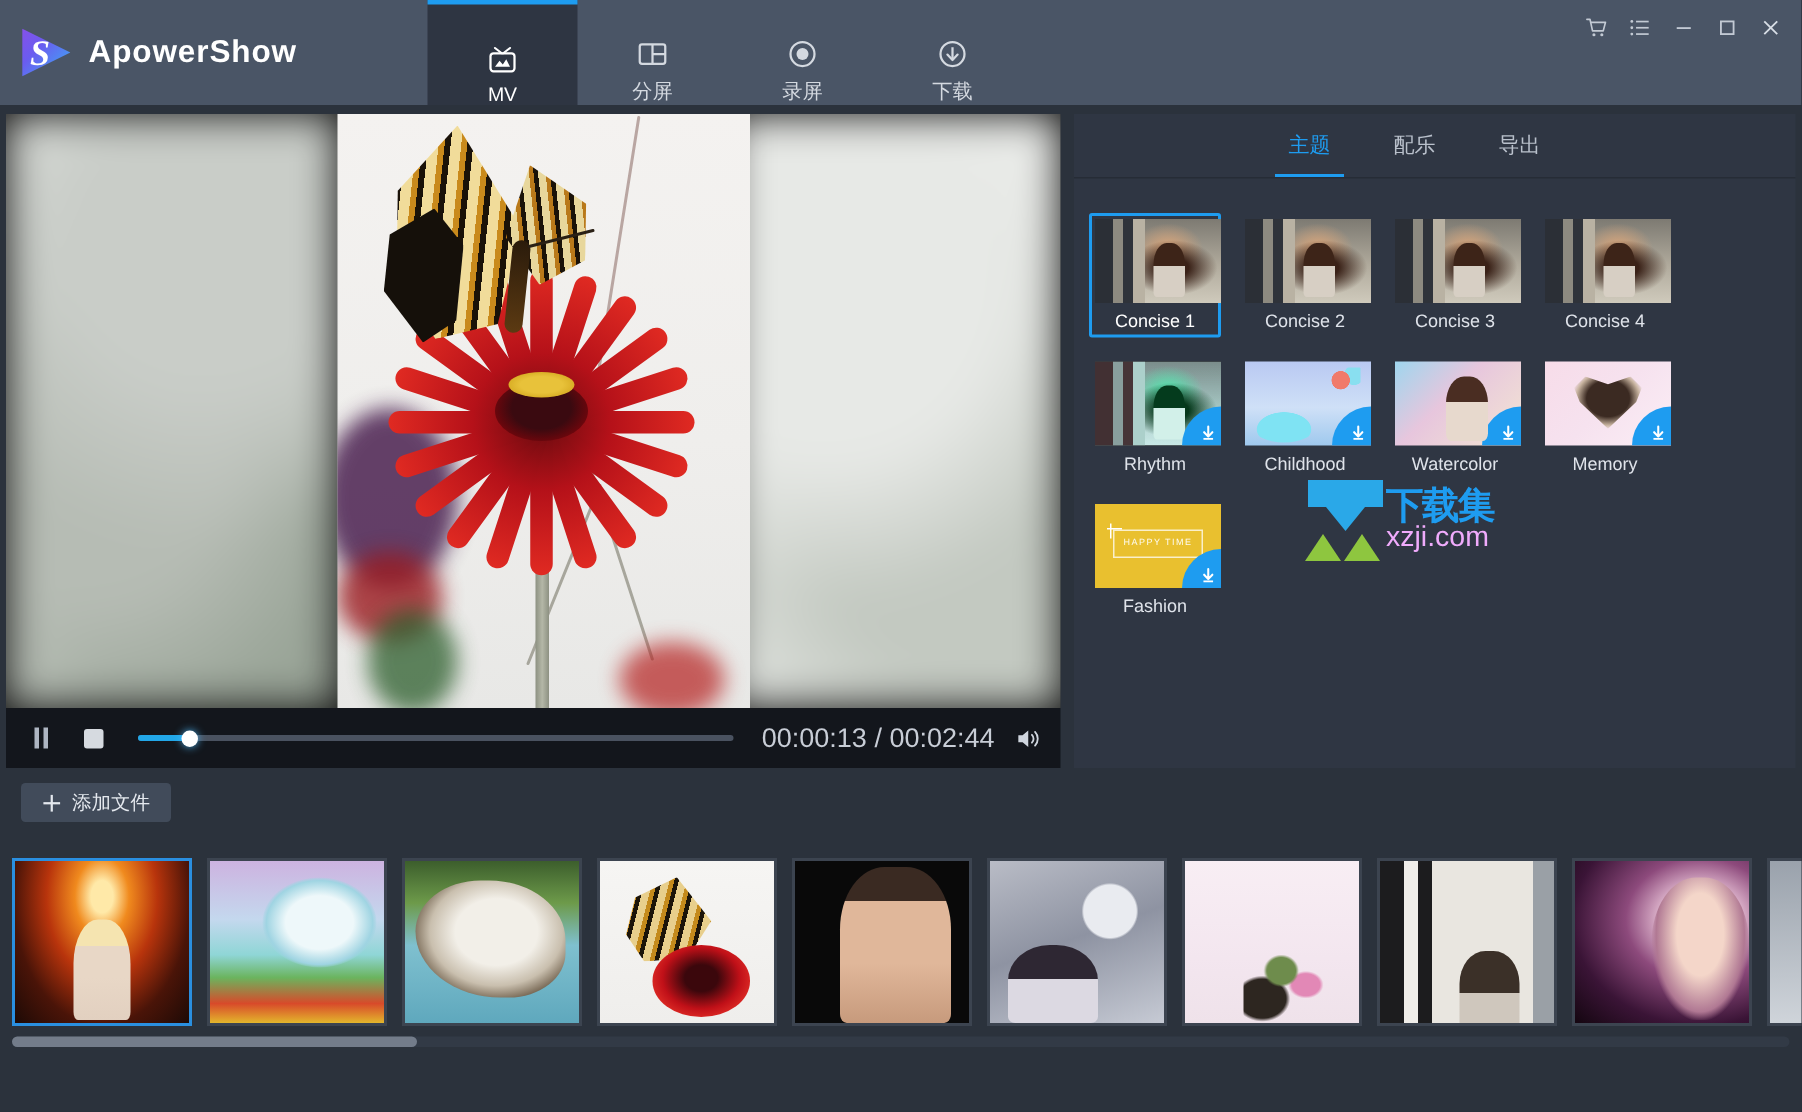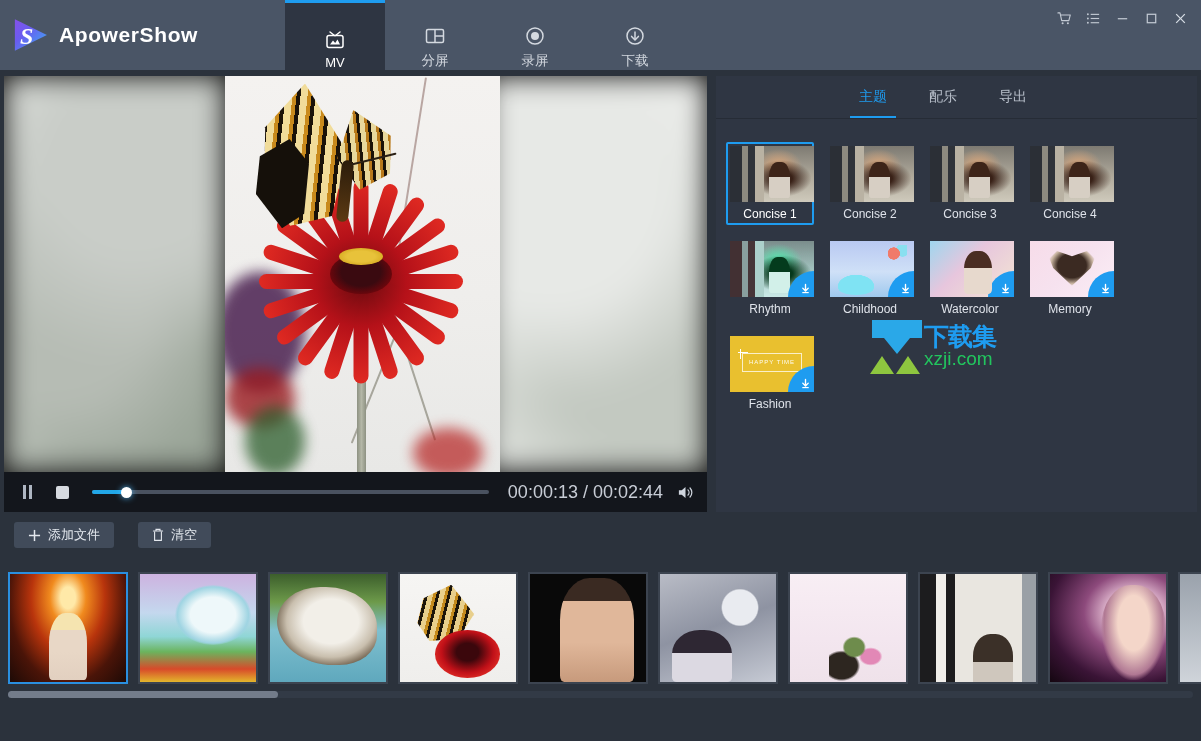--- a/index.html
+++ b/index.html
@@ -168,21 +168,21 @@
   .seek-fill { position: absolute; left: 0; top: 0; height: 4px; width: 8.5%; background: #22a7e8; border-radius: 2px; }
   .seek-knob {
     position: absolute; left: 8.5%; top: 50%; width: 11px; height: 11px; margin-left: -5px; margin-top: -5.5px;
     background: #ffffff; border-radius: 50%; box-shadow: 0 0 6px rgba(80,190,255,.9);
   }
   .time { color: #c8cdd6; font-size: 18px; white-space: nowrap; }
   .vol { cursor: pointer; display: flex; align-items: center; }
 
   
   .actions {
-    position: absolute; left: 14px; top: 522px; display: flex; gap: 24px; align-items: center;
+    position: absolute; left: 14px; top: 522px; display: flex; gap: 12px; align-items: center; flex-direction: column;
   }
   .abtn {
     height: 26px; padding: 0 14px; background: #414b5a; border-radius: 3px;
     display: flex; align-items: center; gap: 7px; color: #e4e8ee; font-size: 13px;
     cursor: pointer; border: none;
   }
 
   
   .right-panel {
     position: absolute; left: 716px; top: 76px; width: 481px; height: 436px;
@@ -282,21 +282,21 @@
   
   .watermark {
     position: absolute; left: 866px; top: 318px; width: 136px; height: 62px;
     pointer-events: none; z-index: 30;
   }
   .wm-txt1 {
     position: absolute; left: 58px; top: 2px; color: #1e9cf0; font-size: 25px; font-weight: bold;
     font-family: "DejaVu Sans", sans-serif; letter-spacing: -1px;
   }
   .wm-txt2 {
-    position: absolute; left: 58px; top: 30px; color: #22c55e; font-size: 19px;
+    position: absolute; left: 58px; top: 30px; color: #f0abfc; font-size: 19px;
     font-family: "Liberation Sans", sans-serif;
   }
 
   
   .strip {
     position: absolute; left: 0; top: 560px; width: 1201px; height: 154px;
     background: #2b323c;
   }
   .strip-inner {
     position: absolute; left: 8px; top: 12px; display: flex; gap: 10px;

